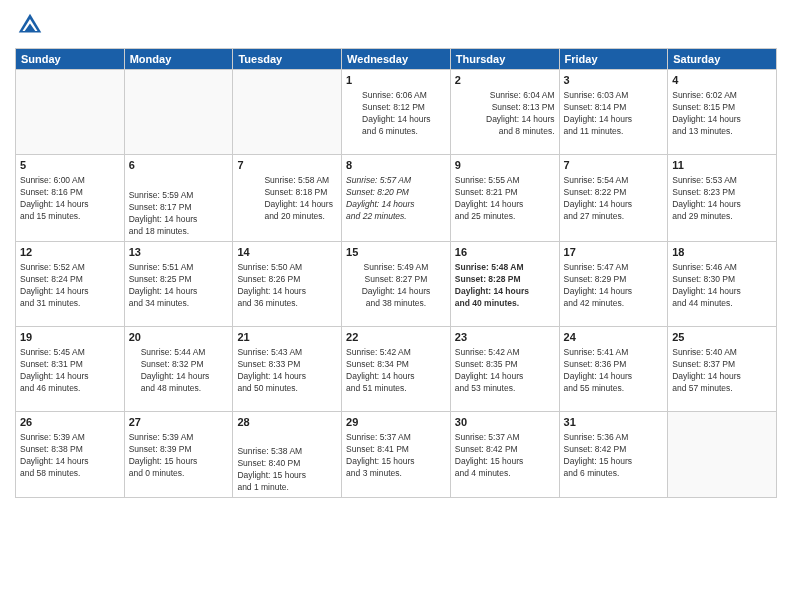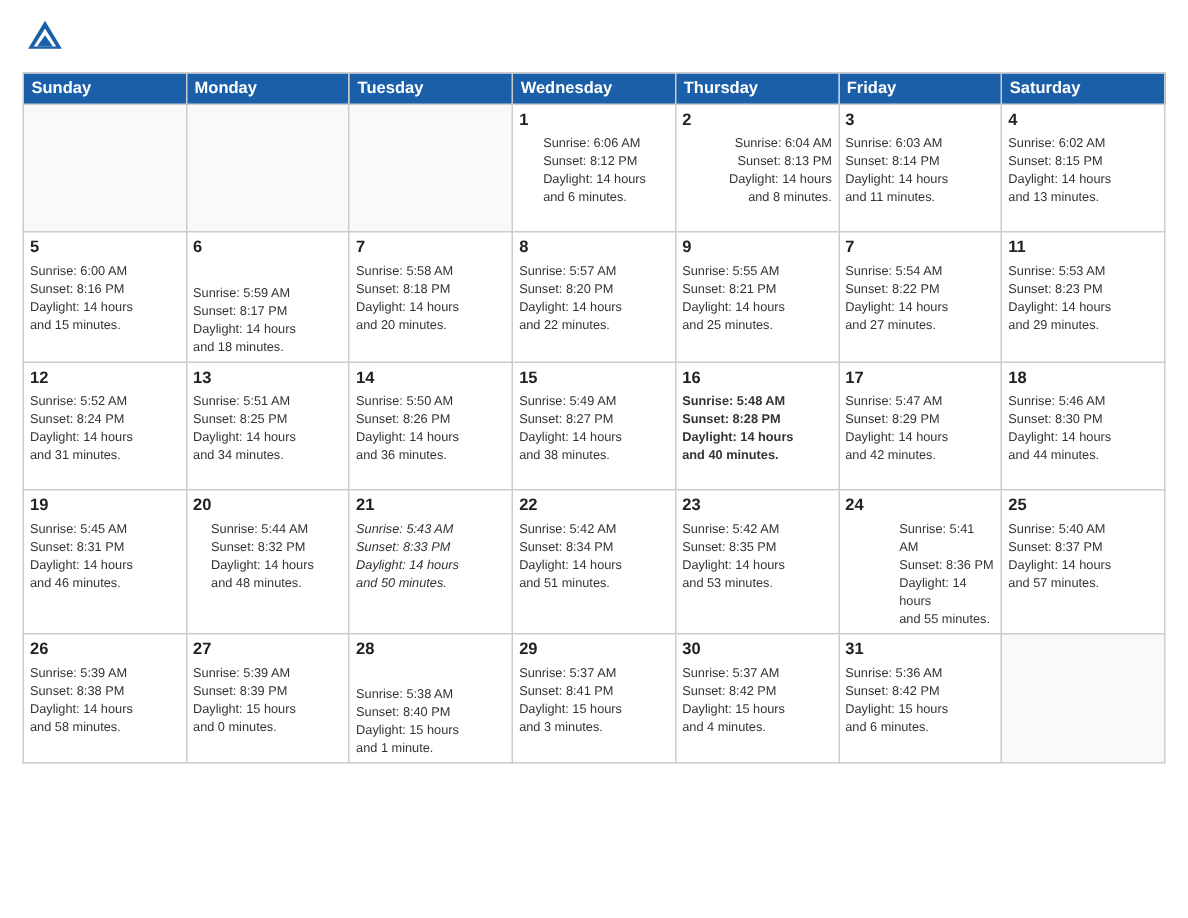--- a/index.html
+++ b/index.html
@@ -176,28 +176,28 @@
           </td>
           <td>
             <div class="day-number">6</div>
             <div class="day-info" style="white-space: pre-line; margin-top: 17px;">Sunrise: 5:59 AM
 Sunset: 8:17 PM
 Daylight: 14 hours
 and 18 minutes.</div>
           </td>
           <td>
             <div class="day-number">7</div>
-            <div class="day-info" style="white-space: pre-line;">Sunrise: 5:58 AM
+            <div class="day-info" style="white-space: pre-line; margin-left: 27px;">Sunrise: 5:58 AM
 Sunset: 8:18 PM
 Daylight: 14 hours
 and 20 minutes.</div>
           </td>
           <td>
             <div class="day-number">8</div>
-            <div class="day-info" style="white-space: pre-line;">Sunrise: 5:57 AM
+            <div class="day-info" style="white-space: pre-line; font-style: italic;">Sunrise: 5:57 AM
 Sunset: 8:20 PM
 Daylight: 14 hours
 and 22 minutes.</div>
           </td>
           <td>
             <div class="day-number">9</div>
             <div class="day-info" style="white-space: pre-line;">Sunrise: 5:55 AM
 Sunset: 8:21 PM
 Daylight: 14 hours
 and 25 minutes.</div>
@@ -234,21 +234,21 @@
           </td>
           <td>
             <div class="day-number">14</div>
             <div class="day-info" style="white-space: pre-line;">Sunrise: 5:50 AM
 Sunset: 8:26 PM
 Daylight: 14 hours
 and 36 minutes.</div>
           </td>
           <td>
             <div class="day-number">15</div>
-            <div class="day-info" style="white-space: pre-line;">Sunrise: 5:49 AM
+            <div class="day-info" style="white-space: pre-line; text-align: center;">Sunrise: 5:49 AM
 Sunset: 8:27 PM
 Daylight: 14 hours
 and 38 minutes.</div>
           </td>
           <td>
             <div class="day-number">16</div>
             <div class="day-info" style="white-space: pre-line; font-weight: bold;">Sunrise: 5:48 AM
 Sunset: 8:28 PM
 Daylight: 14 hours
 and 40 minutes.</div>
@@ -278,42 +278,42 @@
           </td>
           <td>
             <div class="day-number">20</div>
             <div class="day-info" style="white-space: pre-line; margin-left: 12px;">Sunrise: 5:44 AM
 Sunset: 8:32 PM
 Daylight: 14 hours
 and 48 minutes.</div>
           </td>
           <td>
             <div class="day-number">21</div>
-            <div class="day-info" style="white-space: pre-line; font-style: italic;">Sunrise: 5:43 AM
+            <div class="day-info" style="white-space: pre-line;">Sunrise: 5:43 AM
 Sunset: 8:33 PM
 Daylight: 14 hours
 and 50 minutes.</div>
           </td>
           <td>
             <div class="day-number">22</div>
             <div class="day-info" style="white-space: pre-line;">Sunrise: 5:42 AM
 Sunset: 8:34 PM
 Daylight: 14 hours
 and 51 minutes.</div>
           </td>
           <td>
             <div class="day-number">23</div>
             <div class="day-info" style="white-space: pre-line;">Sunrise: 5:42 AM
 Sunset: 8:35 PM
 Daylight: 14 hours
 and 53 minutes.</div>
           </td>
           <td>
             <div class="day-number">24</div>
-            <div class="day-info" style="white-space: pre-line; margin-left: 36px;">Sunrise: 5:41 AM
+            <div class="day-info" style="white-space: pre-line;">Sunrise: 5:41 AM
 Sunset: 8:36 PM
 Daylight: 14 hours
 and 55 minutes.</div>
           </td>
           <td>
             <div class="day-number">25</div>
             <div class="day-info" style="white-space: pre-line;">Sunrise: 5:40 AM
 Sunset: 8:37 PM
 Daylight: 14 hours
 and 57 minutes.</div>

